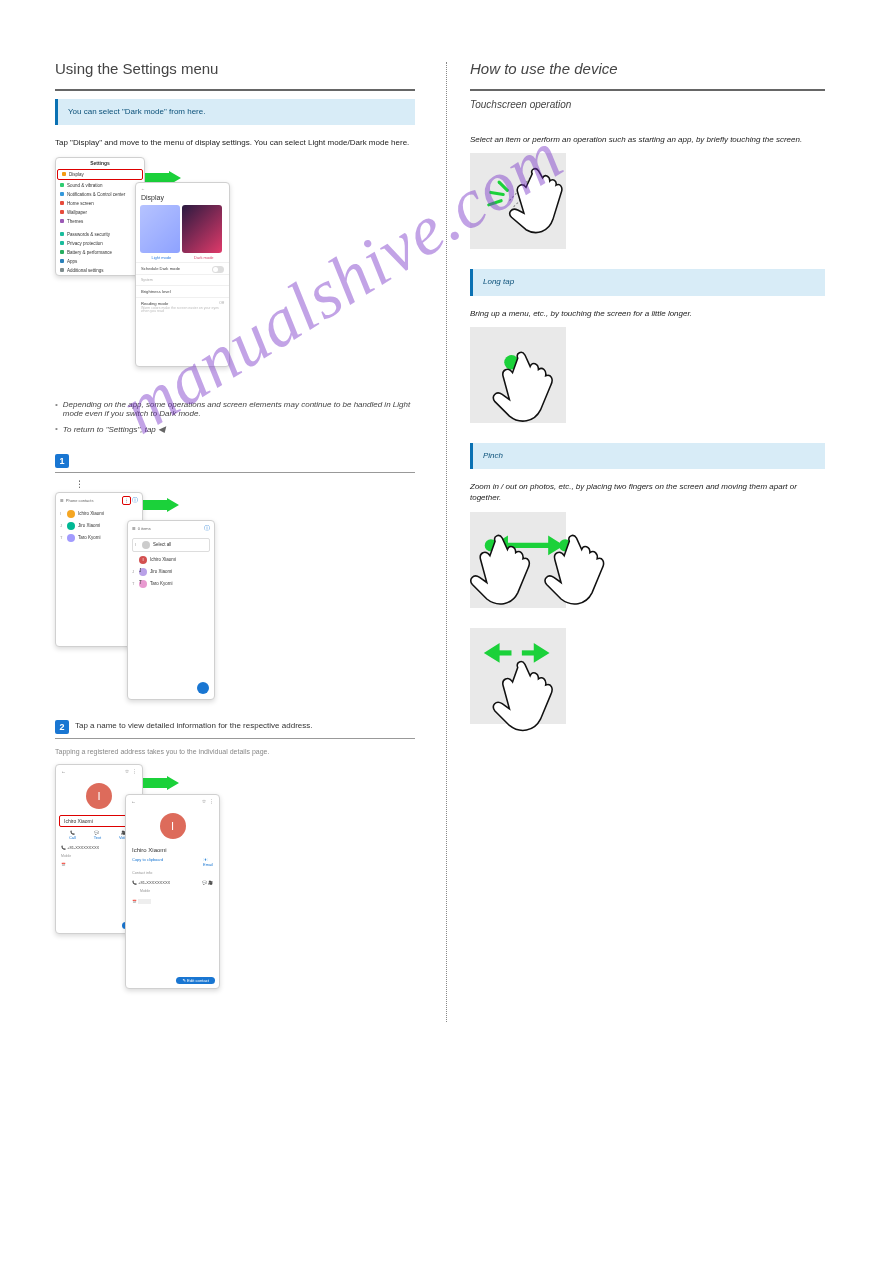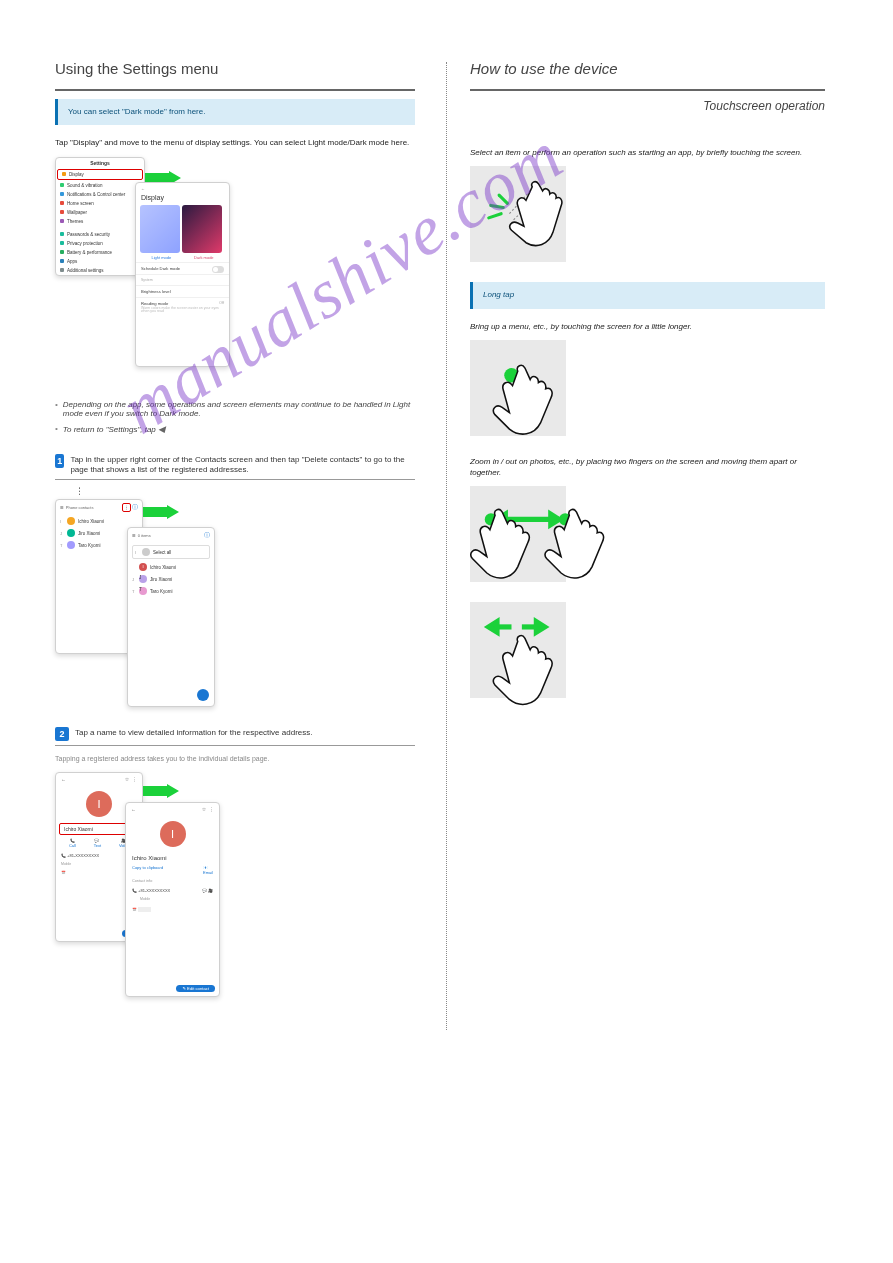--- a/index.html
+++ b/index.html
@@ -72,21 +72,21 @@
   .note-dot { font-size: 8px; color: #444; margin-bottom: 6px; display:flex;font-style:italic; }
   .note-dot::before { content: "•"; margin-right: 5px; color: #888; }
   .back-tri { display:inline-block; transform: rotate(0); color: #666; font-size: 9px; }
 
   .gesture-tile {
     width: 96px; height: 96px;
     background: #e9e9e9;
     position: relative;
     margin-bottom: 10px;
   }
-  .sub-title { font-size: 12px; color: #444; margin-bottom: 16px; margin-top: 6px; text-align: right; }
+  .sub-title { font-size: 10px; color: #444; margin-bottom: 6px; margin-top: 6px; }
 
   .watermark {
     position: absolute;
     left: 150px; top: 370px;
     font-size: 70px;
     color: rgba(120,50,200,0.45);
     font-family: Georgia, 'Times New Roman', serif;
     transform: rotate(-32deg);
     transform-origin: left bottom;
     pointer-events: none;
@@ -211,21 +211,20 @@
         <span>Depending on the app, some operations and screen elements may continue to be handled in Light mode even if you switch to Dark mode.</span>
       </div>
     <div class="note-dot">
       <span><span>To return to "Settings", tap</span> <span class="back-tri">◀</span></span>
     </div>
 
     <div style="height:14px"></div>
 
     <div class="step-row">
       <span class="step-num">1</span>
-      <span class="step-text">Tap      in the upper right corner of the Contacts screen and then tap "Delete contacts" to go to the page that shows a list of the registered addresses.</span>
     </div>
     <div style="padding-left:20px; margin-bottom:4px;">
       <span class="three-dots">⋮</span>
     </div>
 
     <div class="illus" style="height:210px;">
       <div class="phone-shot contact-list" style="width:88px; height:155px; position:absolute; left:0; top:0;">
         <div class="row" style="justify-content:space-between; padding:3px 4px;">
           <span style="font-size:4px; color:#666;">☰ &nbsp;<span>Phone contacts</span></span>
           <span>
@@ -372,20 +371,21 @@
     <div class="gesture-tile">
       <svg viewBox="0 0 140 140" style="position:absolute;left:-2px;top:-2px;width:145px;height:145px;">
         <circle cx="42" cy="36" r="7" fill="#1bd13a"></circle>
         <g fill="#fff" stroke="#111" stroke-width="1.5">
           <path d="M48 32 C46 27 52 24 55 29 L60 40 C62 35 68 37 68 43 C72 40 76 44 75 49 C80 47 83 52 80 58 L70 82 C64 94 50 96 40 88 L26 74 C22 69 27 63 33 67 L40 72 L34 50 C32 43 39 40 43 46 Z"></path>
         </g>
       </svg>
     </div>
 
     <div style="height:10px"></div>
+    <div class="hint-box">Pinch</div>
     <div class="body-text">Zoom in / out on photos, etc., by placing two fingers on the screen and moving them apart or together.</div>
     <div class="gesture-tile">
       <svg viewBox="0 0 160 140" style="position:absolute;left:-10px;top:-2px;width:165px;height:145px;">
         <circle cx="30" cy="34" r="6" fill="#1bd13a"></circle>
         <circle cx="102" cy="34" r="6" fill="#1bd13a"></circle>
         <g stroke="#1bd13a" stroke-width="5" fill="#1bd13a">
           <line x1="36" y1="34" x2="96" y2="34"></line>
           <polygon points="36,34 44,29 44,39"></polygon>
           <polygon points="96,34 88,29 88,39"></polygon>
         </g>

